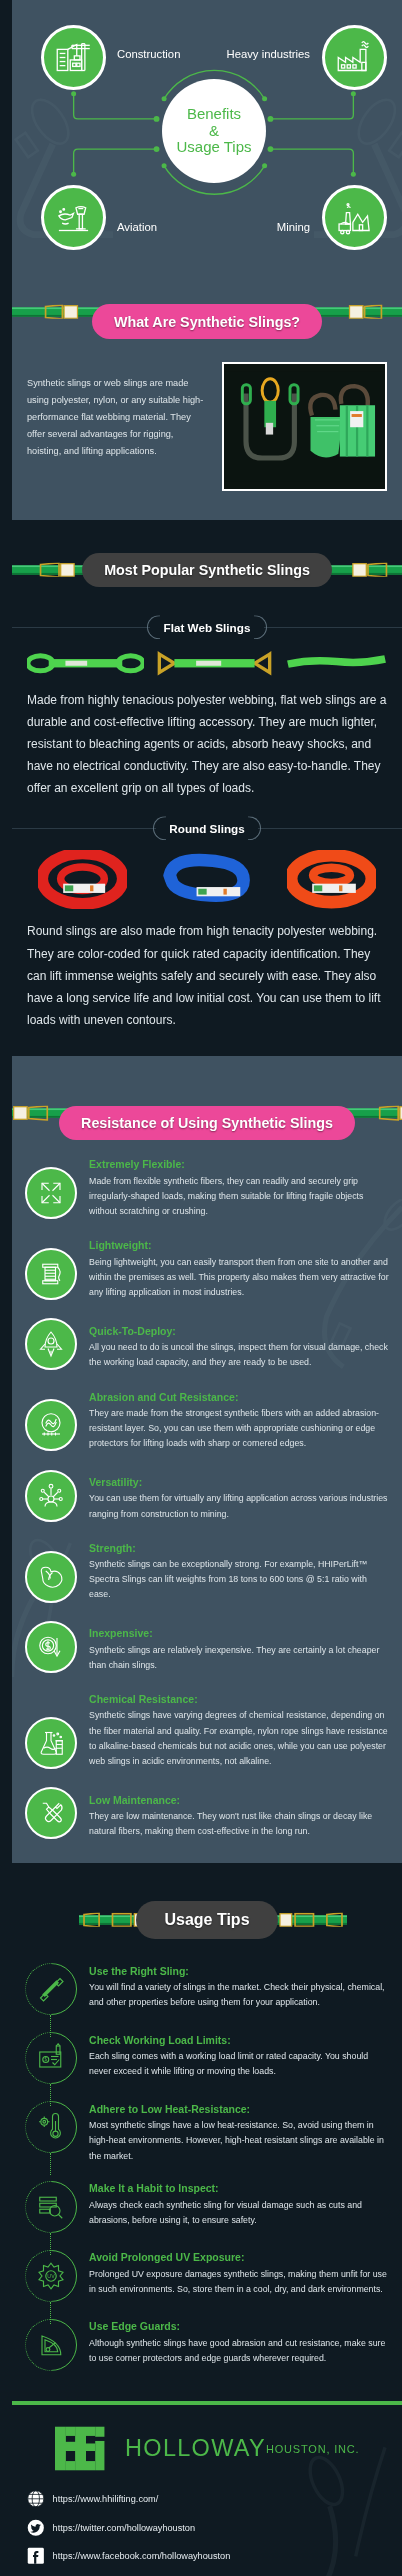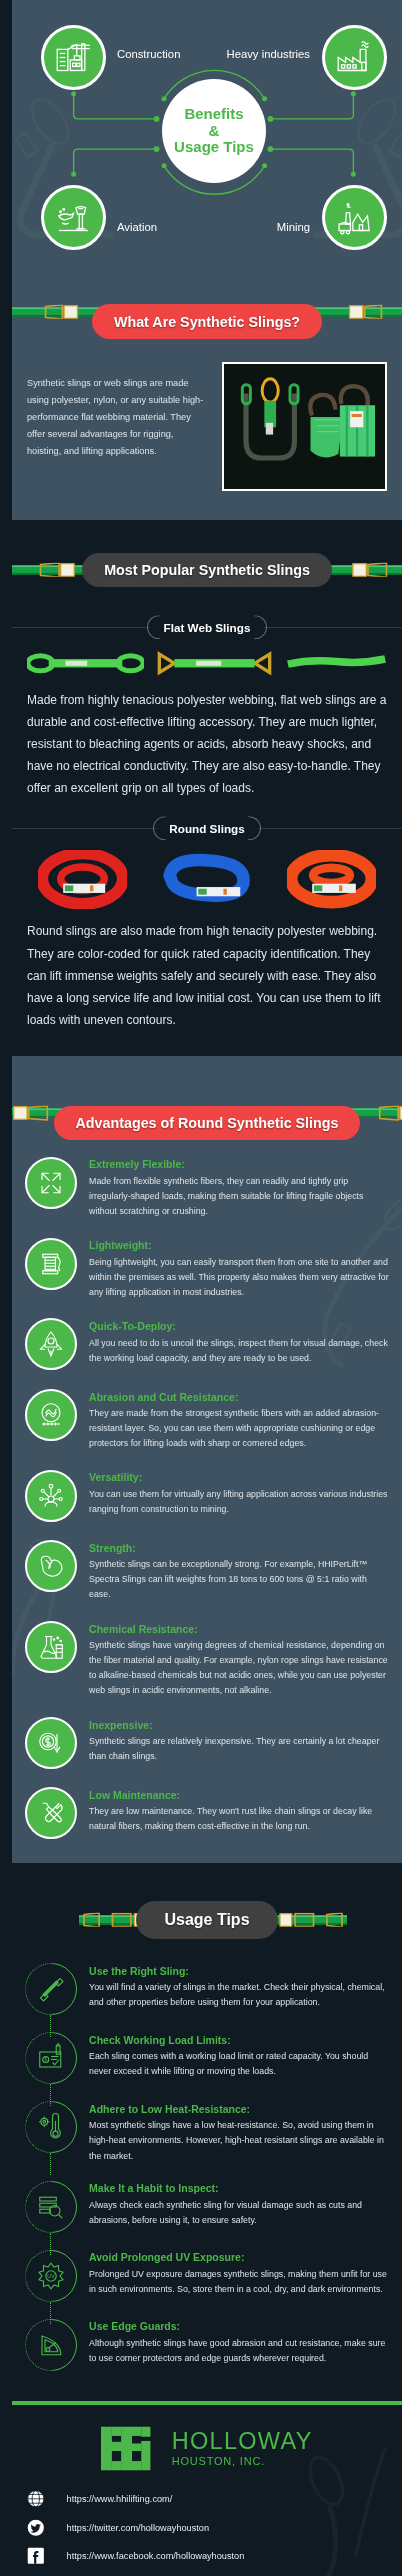--- a/index.html
+++ b/index.html
@@ -29,32 +29,32 @@
   .node-label {
     position: absolute; color: #ffffff; font-size: 11.3px; font-weight: 400;
     white-space: nowrap;
   }
   .center-circle {
     position: absolute; left: 150px; top: 79px; width: 104px; height: 104px;
     border-radius: 50%; background: #ffffff;
     display: flex; flex-direction: column; align-items: center; justify-content: center;
     text-align: center; line-height: 1.12;
   }
-  .center-circle span { color: #4cb849; font-weight: bold; font-size: 15px; display:block; }
+  .center-circle span { color: #4cb849; font-weight: normal; font-size: 15px; display:block; }
   .connector { position: absolute; left: 0; top: 0; width: 403px; height: 268px; }
 
   
   .banner { position: relative; height: 57px; display: flex; align-items: center; justify-content: center; }
   .strap { position: absolute; top: 50%; transform: translateY(-50%); height: 14.3px; width: 403px; left: 0; }
   .pill {
     position: relative; z-index: 3; border-radius: 28.5px; padding: 9.2px 22px;
     color: #ffffff; font-weight: bold; font-size: 14.3px; white-space: nowrap;
     text-shadow: 0 0.8px 1.7px rgba(0,0,0,.45);
   }
-  .pill-dark { background: #ef4444; margin-top: 20px; }
+  .pill-dark { background: #ec4899; margin-top: 20px; }
   .pill-slate { background: #404040; }
 
   
   .intro { padding: 22px 15px 28.5px 15px; display: flex; gap: 11.7px; align-items: flex-start; }
   .intro-text { color: #dfe6ea; font-size: 9.2px; line-height: 1.85; flex: 0 0 183px; padding-top: 13.4px; }
   .photo-frame { flex: 1; border: 2.5px solid #ffffff; background: #0c1410; height: 129px; position: relative; overflow: hidden; }
 
   
   .subhead { display: flex; align-items: center; justify-content: flex-start; margin: 22px 0 0 0; position: relative; }
   .subhead .rule { flex: 1; height: 0.8px; background: #2b3a45; }
@@ -67,21 +67,21 @@
     width: 13.4px; height: 23.5px; border: 0.8px solid #5c6e7a;
   }
   .subhead .arc.l { left: -3.4px; border-right: 0; border-radius: 13.4px 0 0 13.4px; }
   .subhead .arc.r { right: -3.4px; border-left: 0;  border-radius: 0 13.4px 13.4px 0; }
 
   .sling-row { display: flex; align-items: center; justify-content: space-around; padding: 15px 8.4px 5px 8.4px; }
   .body-copy { color: #dfe6ea; font-size: 12px; line-height: 1.85; padding: 6.7px 15px 0 15px; }
 
   
   .adv-list { padding: 15px 13.4px 23.5px 13.4px; position: relative; z-index: 2; }
-  .adv-item { display: flex; gap: 11.7px; margin-bottom: 18.4px; align-items: flex-start; }
+  .adv-item { display: flex; gap: 11.7px; margin-bottom: 18.4px; align-items: flex-end; }
   .adv-icon {
     flex: 0 0 52px; width: 52px; height: 52px; border-radius: 50%;
     background: #4cb849; border: 2.5px solid #ffffff;
     display: flex; align-items: center; justify-content: center;
   }
   .adv-icon svg { width: 30px; height: 30px; stroke: #ffffff; fill: none; stroke-width: 1.5; }
   .adv-body { flex: 1; padding-top: 1.7px; }
   .adv-title { color: #4cb849; font-weight: bold; font-size: 10.5px; margin-bottom: 3.4px; }
   .adv-desc { color: #dfe6ea; font-size: 8.8px; line-height: 1.72; }
 
@@ -103,24 +103,24 @@
   .tip-connector { position: absolute; left: 25px; top: 52px; width: 1.7px; height: 22px; border-left: 1.7px dotted #4cb849; }
   .tip-body { flex: 1; padding-top: 1.7px; }
   .tip-title { color: #4cb849; font-weight: bold; font-size: 10.5px; margin-bottom: 3.4px; }
   .tip-desc { color: #dfe6ea; font-size: 8.8px; line-height: 1.72; }
 
   
   .green-bar { height: 4.2px; background: #4cb849; }
   .footer { background: #0f1a22; padding: 20px 15px 25px 15px; position: relative; overflow: hidden; }
   .logo-row { display: flex; align-items: center; justify-content: center; gap: 8.4px; margin-bottom: 18.4px; }
   .logo-mark { width: 62px; height: 47px; }
-  .logo-words { display: flex; flex-direction: column; align-items: flex-start; line-height: 1; }
+  .logo-words { display: flex; flex-direction: row; align-items: center; line-height: 1; }
   .logo-main { color: #4cb849; font-size: 23.5px; letter-spacing: 1.3px; font-weight: 300; }
   .logo-sub  { color: #4cb849; font-size: 11px; letter-spacing: 0.8px; font-weight: 300; margin-top: 2.5px; }
-  .social-row { display: flex; align-items: center; gap: 22px; margin-bottom: 11px; }
+  .social-row { display: flex; align-items: center; gap: 8px; margin-bottom: 11px; }
   .social-badge { width: 17.6px; height: 17.6px; flex: 0 0 17.6px; display:flex; align-items:center; justify-content:center; }
   .social-badge svg { width: 17.6px; height: 17.6px; }
   .social-url { color: #e8eef2; font-size: 9.2px; }
   .credit { color: #4cb849; font-size: 9.6px; text-align: center; margin-top: 13.4px; }
 </style>
 </head>
 <body>
 
 <div class="page">
 
@@ -376,41 +376,41 @@
         <rect x="0" y="3" width="480" height="11" fill="#17a04a"></rect>
         <rect x="0" y="3" width="480" height="2" fill="#46c97a"></rect>
         <rect x="0" y="12" width="480" height="2" fill="#0e7435"></rect>
         <g fill="none" stroke="#c9a227" stroke-width="2">
           <path d="M20 2 L42 0 L42 17 L20 15 Z"></path>
             <path d="M438 2 L460 0 L460 17 L438 15 Z"></path>
         </g>
         <rect x="2" y="1" width="16" height="15" fill="#f5f0e1" stroke="#c9a227" stroke-width="1.5"></rect>
         <rect x="462" y="1" width="16" height="15" fill="#f5f0e1" stroke="#c9a227" stroke-width="1.5"></rect>
       </svg>
-      <div class="pill pill-dark">Advantages of Round Synthetic Slings</div>
+      <div class="pill pill-dark">Resistance of Using Synthetic Slings</div>
     </div>
 
     <div class="adv-list">
 
       <div class="adv-item">
         <div class="adv-icon">
           <svg viewBox="0 0 40 40">
             <path d="M17 7 L8 7 L8 16"></path>
               <path d="M8 7 L18 17"></path>
             <path d="M23 7 L32 7 L32 16"></path>
               <path d="M32 7 L22 17"></path>
             <path d="M17 33 L8 33 L8 24"></path>
               <path d="M8 33 L18 23"></path>
             <path d="M23 33 L32 33 L32 24"></path>
               <path d="M32 33 L22 23"></path>
           </svg>
         </div>
         <div class="adv-body">
           <div class="adv-title">Extremely Flexible:</div>
-          <div class="adv-desc">Made from flexible synthetic fibers, they can readily and tightly grip irregularly-shaped loads, making them suitable for lifting fragile objects without scratching or crushing.</div>
+          <div class="adv-desc">Made from flexible synthetic fibers, they can readily and securely grip irregularly-shaped loads, making them suitable for lifting fragile objects without scratching or crushing.</div>
         </div>
       </div>
 
       <div class="adv-item">
         <div class="adv-icon">
           <svg viewBox="0 0 40 40">
             <rect x="9" y="7" width="20" height="4"></rect>
               <rect x="9" y="29" width="20" height="4"></rect>
             <rect x="12" y="11" width="14" height="18"></rect>
             <line x1="12" y1="15" x2="26" y2="15"></line>
@@ -495,52 +495,52 @@
         </div>
         <div class="adv-body">
           <div class="adv-title">Strength:</div>
           <div class="adv-desc">Synthetic slings can be exceptionally strong. For example, HHIPerLift™ Spectra Slings can lift weights from 18 tons to 600 tons @ 5:1 ratio with ease.</div>
         </div>
       </div>
 
       <div class="adv-item">
         <div class="adv-icon">
           <svg viewBox="0 0 40 40">
+            <circle cx="16" cy="18" r="11"></circle>
+            <circle cx="16" cy="18" r="7.5"></circle>
+            <path d="M18.5 14.5 Q13 13.5 13 16.5 Q13 19 16 19 Q19 19 19 21.5 Q19 24 13.5 22.5"></path>
+            <line x1="16" y1="12" x2="16" y2="24"></line>
+            <path d="M28 8 L28 30"></path>
+              <path d="M24 25 L28 32 L32 25"></path>
+          </svg>
+        </div>
+        <div class="adv-body">
+          <div class="adv-title">Inexpensive:</div>
+          <div class="adv-desc">Synthetic slings are relatively inexpensive. They are certainly a lot cheaper than chain slings.</div>
+        </div>
+      </div>
+
+      <div class="adv-item">
+        <div class="adv-icon">
+          <svg viewBox="0 0 40 40">
             <path d="M14 6 L20 6 L20 17 L27 32 Q28 35 24 35 L10 35 Q6 35 7 32 L14 17 Z"></path>
             <line x1="12" y1="6" x2="22" y2="6"></line>
             <path d="M10 27 Q15 24 19 27 Q23 30 26 27"></path>
             <rect x="27" y="17" width="8" height="18"></rect>
             <line x1="27" y1="22" x2="35" y2="22"></line>
               <line x1="27" y1="27" x2="35" y2="27"></line>
             <line x1="26" y1="17" x2="36" y2="17"></line>
             <circle cx="24" cy="10" r="1"></circle>
               <circle cx="29" cy="8" r="1.2"></circle>
               <circle cx="33" cy="12" r="1"></circle>
           </svg>
         </div>
         <div class="adv-body">
           <div class="adv-title">Chemical Resistance:</div>
           <div class="adv-desc">Synthetic slings have varying degrees of chemical resistance, depending on the fiber material and quality. For example, nylon rope slings have resistance to alkaline-based chemicals but not acidic ones, while you can use polyester web slings in acidic environments, not alkaline.</div>
-        </div>
-      </div>
-
-      <div class="adv-item">
-        <div class="adv-icon">
-          <svg viewBox="0 0 40 40">
-            <circle cx="16" cy="18" r="11"></circle>
-            <circle cx="16" cy="18" r="7.5"></circle>
-            <path d="M18.5 14.5 Q13 13.5 13 16.5 Q13 19 16 19 Q19 19 19 21.5 Q19 24 13.5 22.5"></path>
-            <line x1="16" y1="12" x2="16" y2="24"></line>
-            <path d="M28 8 L28 30"></path>
-              <path d="M24 25 L28 32 L32 25"></path>
-          </svg>
-        </div>
-        <div class="adv-body">
-          <div class="adv-title">Inexpensive:</div>
-          <div class="adv-desc">Synthetic slings are relatively inexpensive. They are certainly a lot cheaper than chain slings.</div>
         </div>
       </div>
 
       <div class="adv-item" style="margin-bottom:0">
         <div class="adv-icon">
           <svg viewBox="0 0 40 40">
             <path d="M9 7 L14 7 L17 12 L14 15 L20 22 L28 30 Q31 33 33 31 Q35 29 32 26 L24 18 L17 12"></path>
             <path d="M31 7 L26 12 L28 14 L33 9 Q36 12 34 16 L20 30 Q17 33 14 30 Q11 27 14 24 L28 10 Q31 7 31 7 Z"></path>
           </svg>
         </div>

